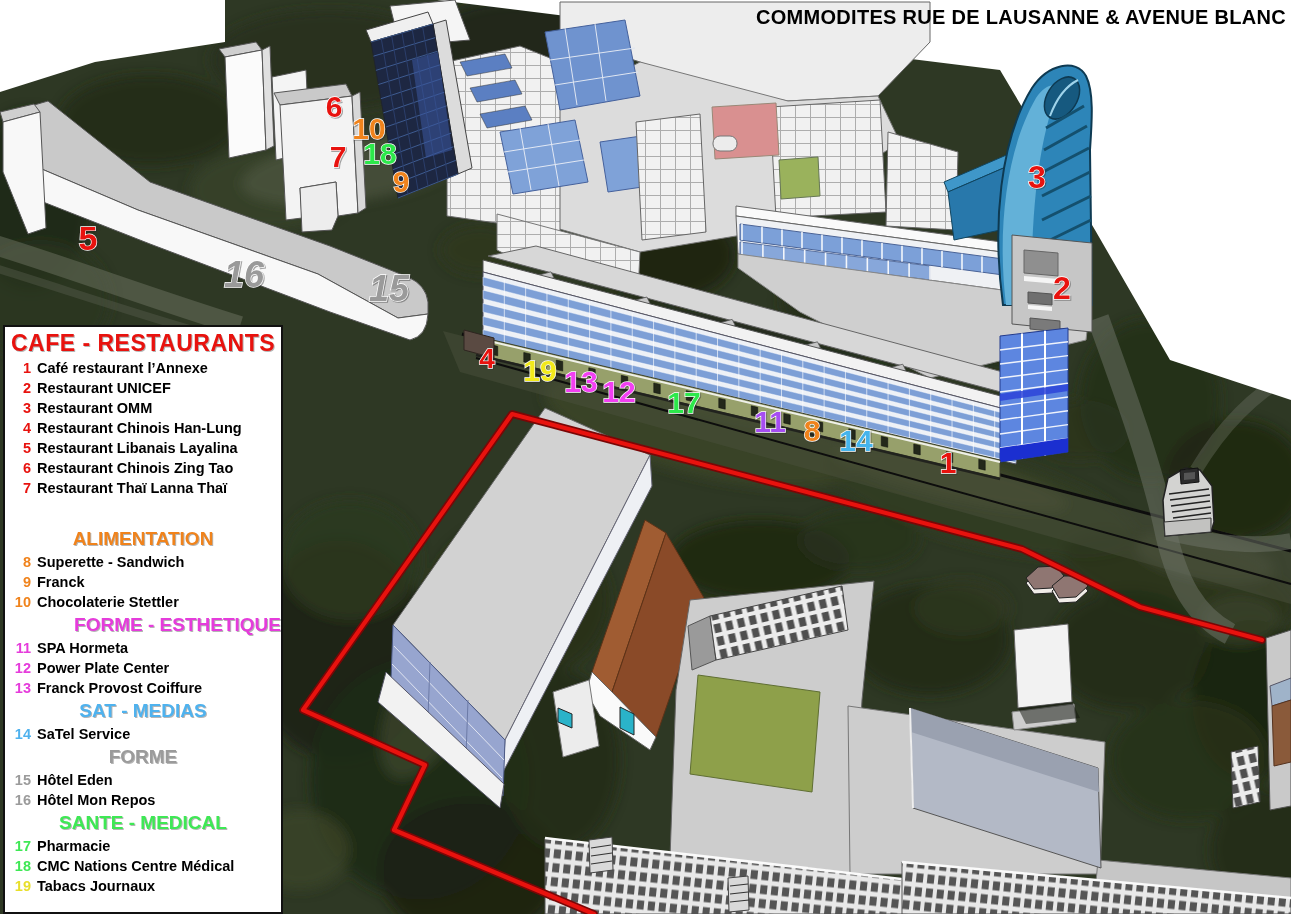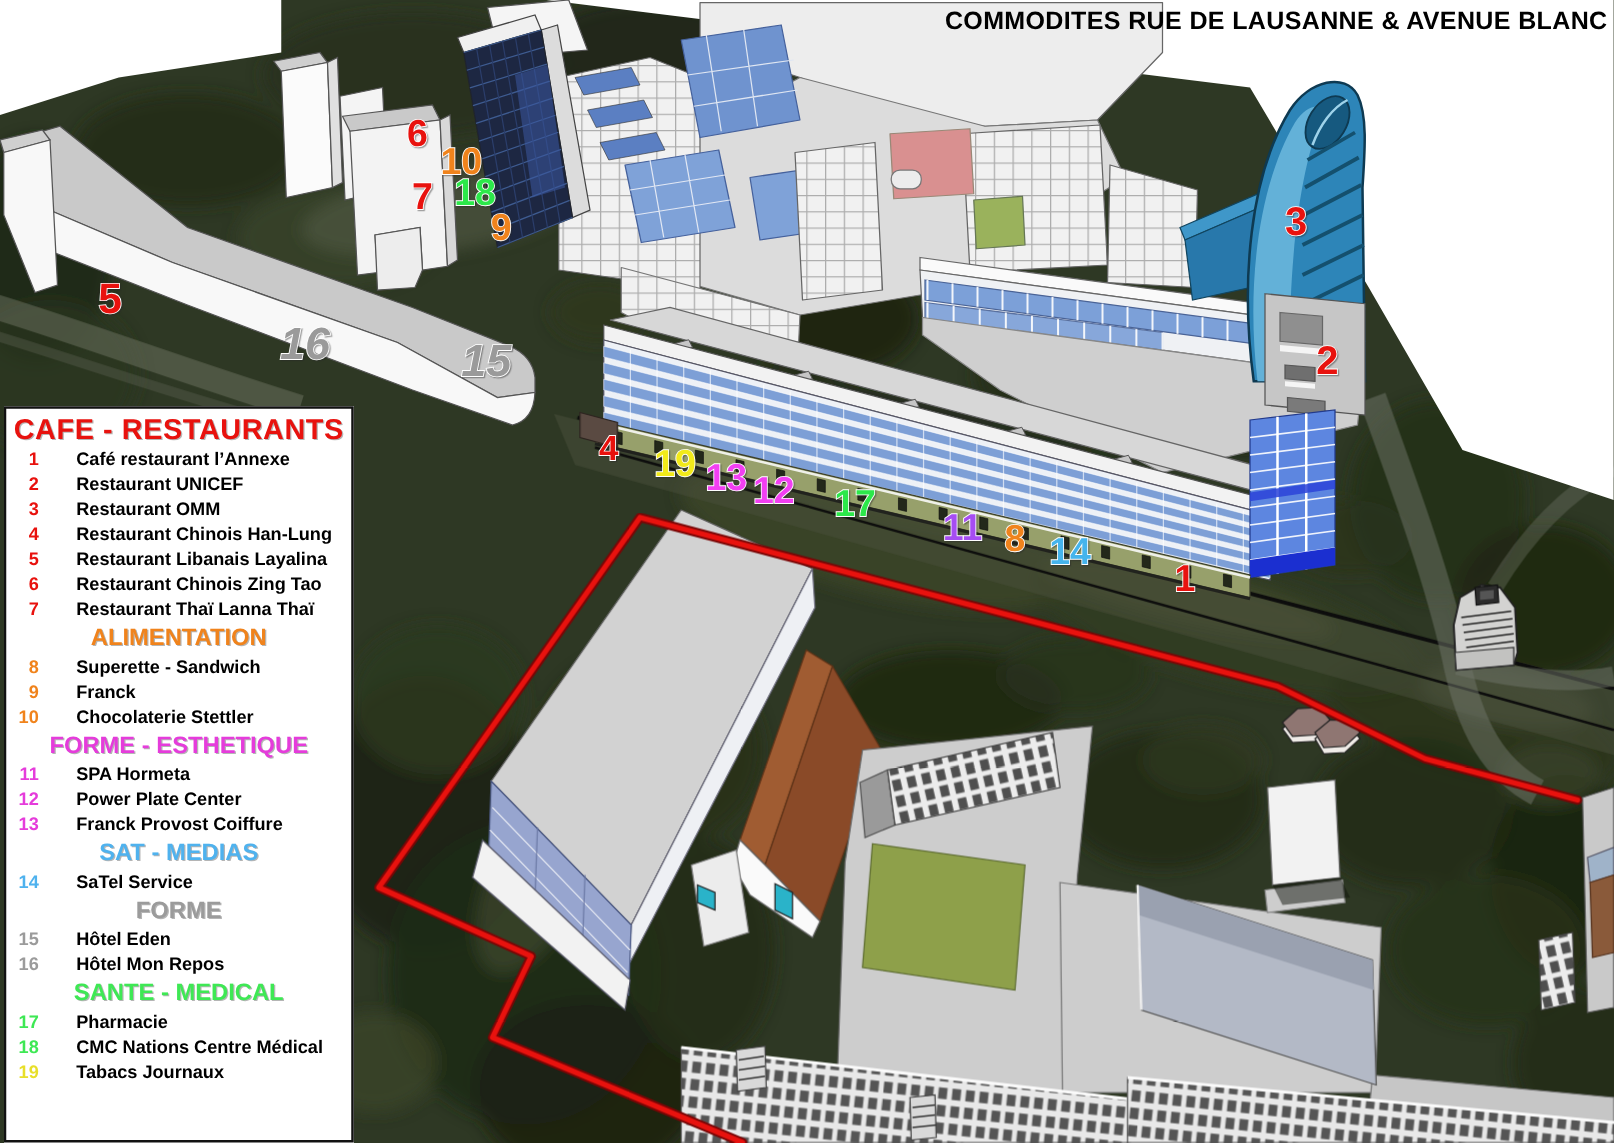--- a/index.html
+++ b/index.html
@@ -12,21 +12,21 @@
   
   #legend{position:absolute;left:3px;top:325px;width:280px;height:589px;
           background:#fff;border:2px solid #111;box-sizing:border-box;
           overflow:hidden;padding-top:1px;}
   .lg-head{text-align:center;font-weight:bold;font-size:19px;line-height:26px;height:26px;
            text-shadow:1px 1px 0 rgba(90,90,90,.45);white-space:nowrap;}
   .lg-head.first{font-size:23px;line-height:30px;height:30px;letter-spacing:.5px;}
   .lg-row{display:flex;height:20px;font-size:14.5px;line-height:20px;
           font-weight:bold;color:#000;white-space:nowrap;}
   .lg-num{width:26px;text-align:right;margin-right:6px;flex:none;}
-  .lg-lbl{flex:none;margin-left:24px;}
+  .lg-lbl{flex:none;}
   
   .mk{font-weight:bold;text-anchor:middle;stroke:#fff;stroke-width:1.4px;
       paint-order:stroke;font-family:"Liberation Sans",sans-serif;}
   .it{font-style:italic;}
   #markers{filter:drop-shadow(1.5px 1.5px 0 rgba(40,40,40,.4));}
 </style>
 </head>
 <body>
 
 <div id="stage">
@@ -423,34 +423,34 @@
           <span class="lg-lbl">Restaurant Libanais Layalina</span>
         </div>
         <div class="lg-row">
           <span class="lg-num" style="color: rgb(232, 18, 14);">6</span>
           <span class="lg-lbl">Restaurant Chinois Zing Tao</span>
         </div>
         <div class="lg-row">
           <span class="lg-num" style="color: rgb(232, 18, 14);">7</span>
           <span class="lg-lbl">Restaurant Thaï Lanna Thaï</span>
         </div>
-        <div class="lg-head" style="color: rgb(240, 131, 28);">ALIMENTATION</div>
+        <div class="lg-head" style="color: rgb(240, 131, 28); margin-top: 28px;">ALIMENTATION</div>
         <div class="lg-row">
           <span class="lg-num" style="color: rgb(240, 131, 28);">8</span>
           <span class="lg-lbl">Superette - Sandwich</span>
         </div>
         <div class="lg-row">
           <span class="lg-num" style="color: rgb(240, 131, 28);">9</span>
           <span class="lg-lbl">Franck</span>
         </div>
         <div class="lg-row">
           <span class="lg-num" style="color: rgb(240, 131, 28);">10</span>
           <span class="lg-lbl">Chocolaterie Stettler</span>
         </div>
-        <div class="lg-head" style="color: rgb(229, 60, 219);">FORME - ESTHETIQUE</div>
+        <div class="lg-head" style="color: rgb(229, 60, 219); text-align: right;">FORME - ESTHETIQUE</div>
         <div class="lg-row">
           <span class="lg-num" style="color: rgb(229, 60, 219);">11</span>
           <span class="lg-lbl">SPA Hormeta</span>
         </div>
         <div class="lg-row">
           <span class="lg-num" style="color: rgb(229, 60, 219);">12</span>
           <span class="lg-lbl">Power Plate Center</span>
         </div>
         <div class="lg-row">
           <span class="lg-num" style="color: rgb(229, 60, 219);">13</span>

